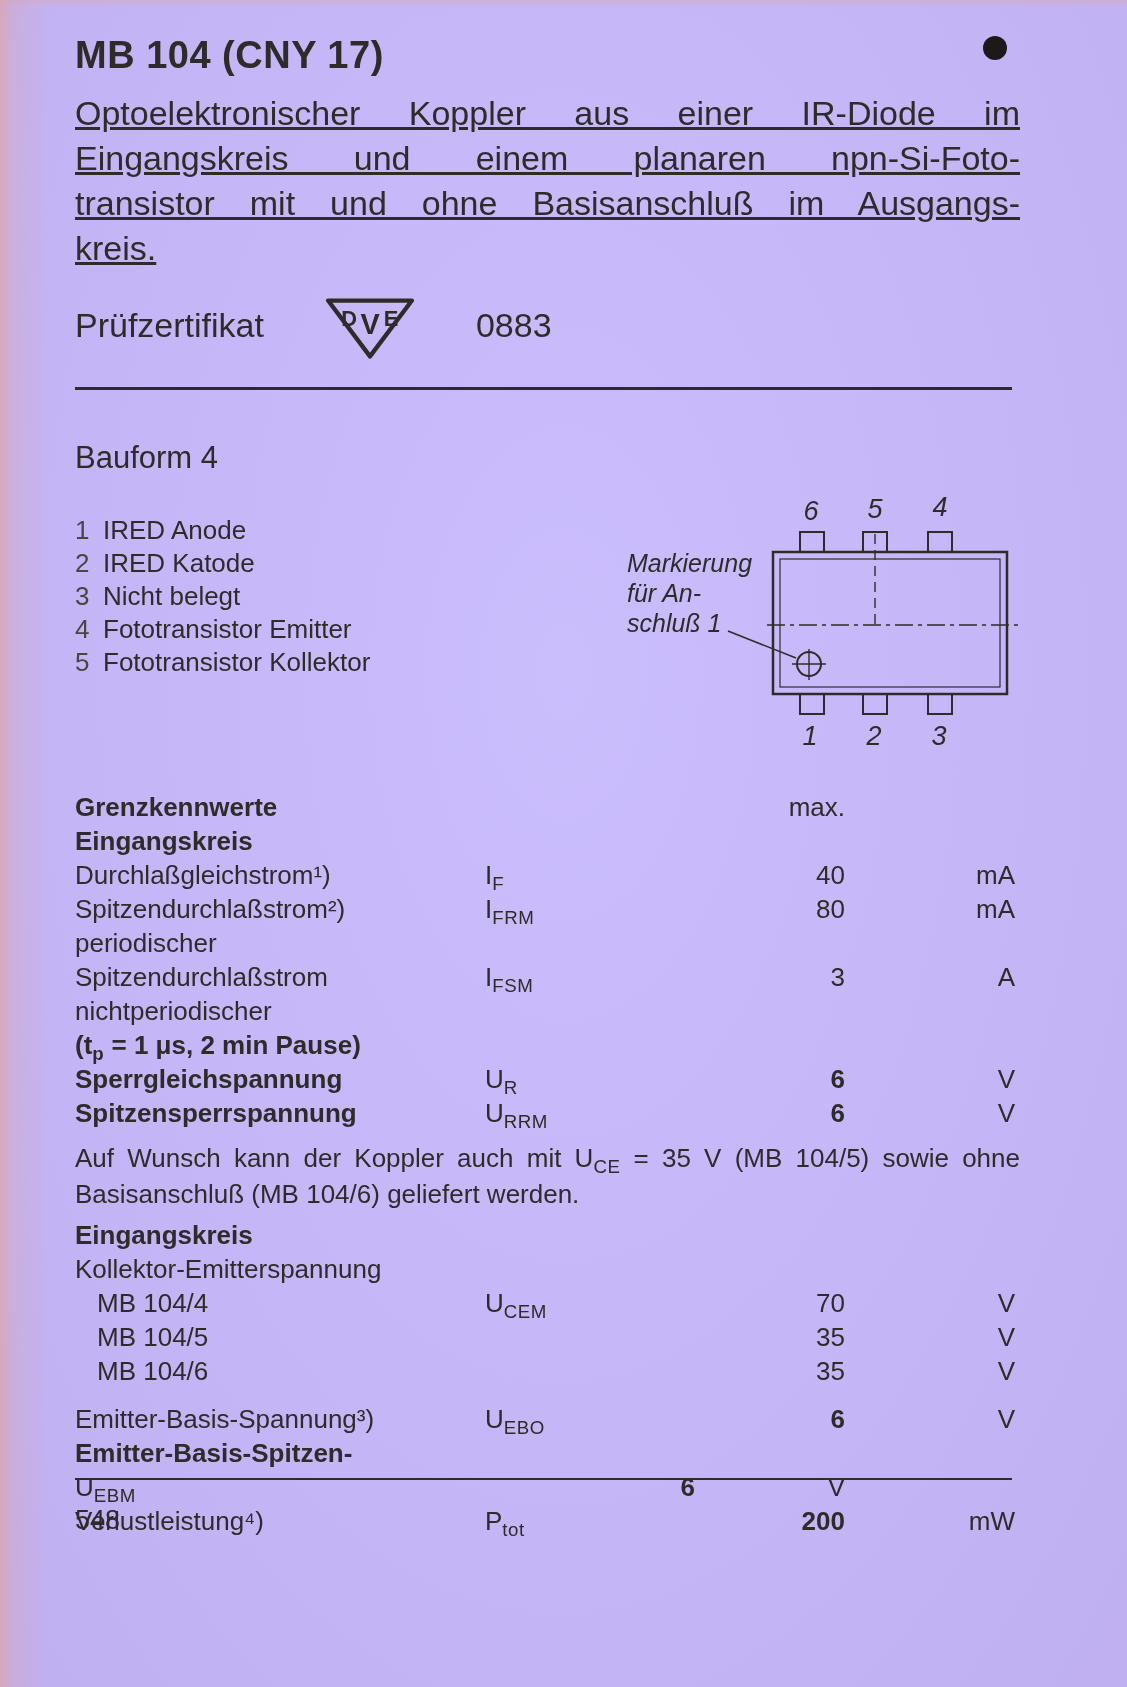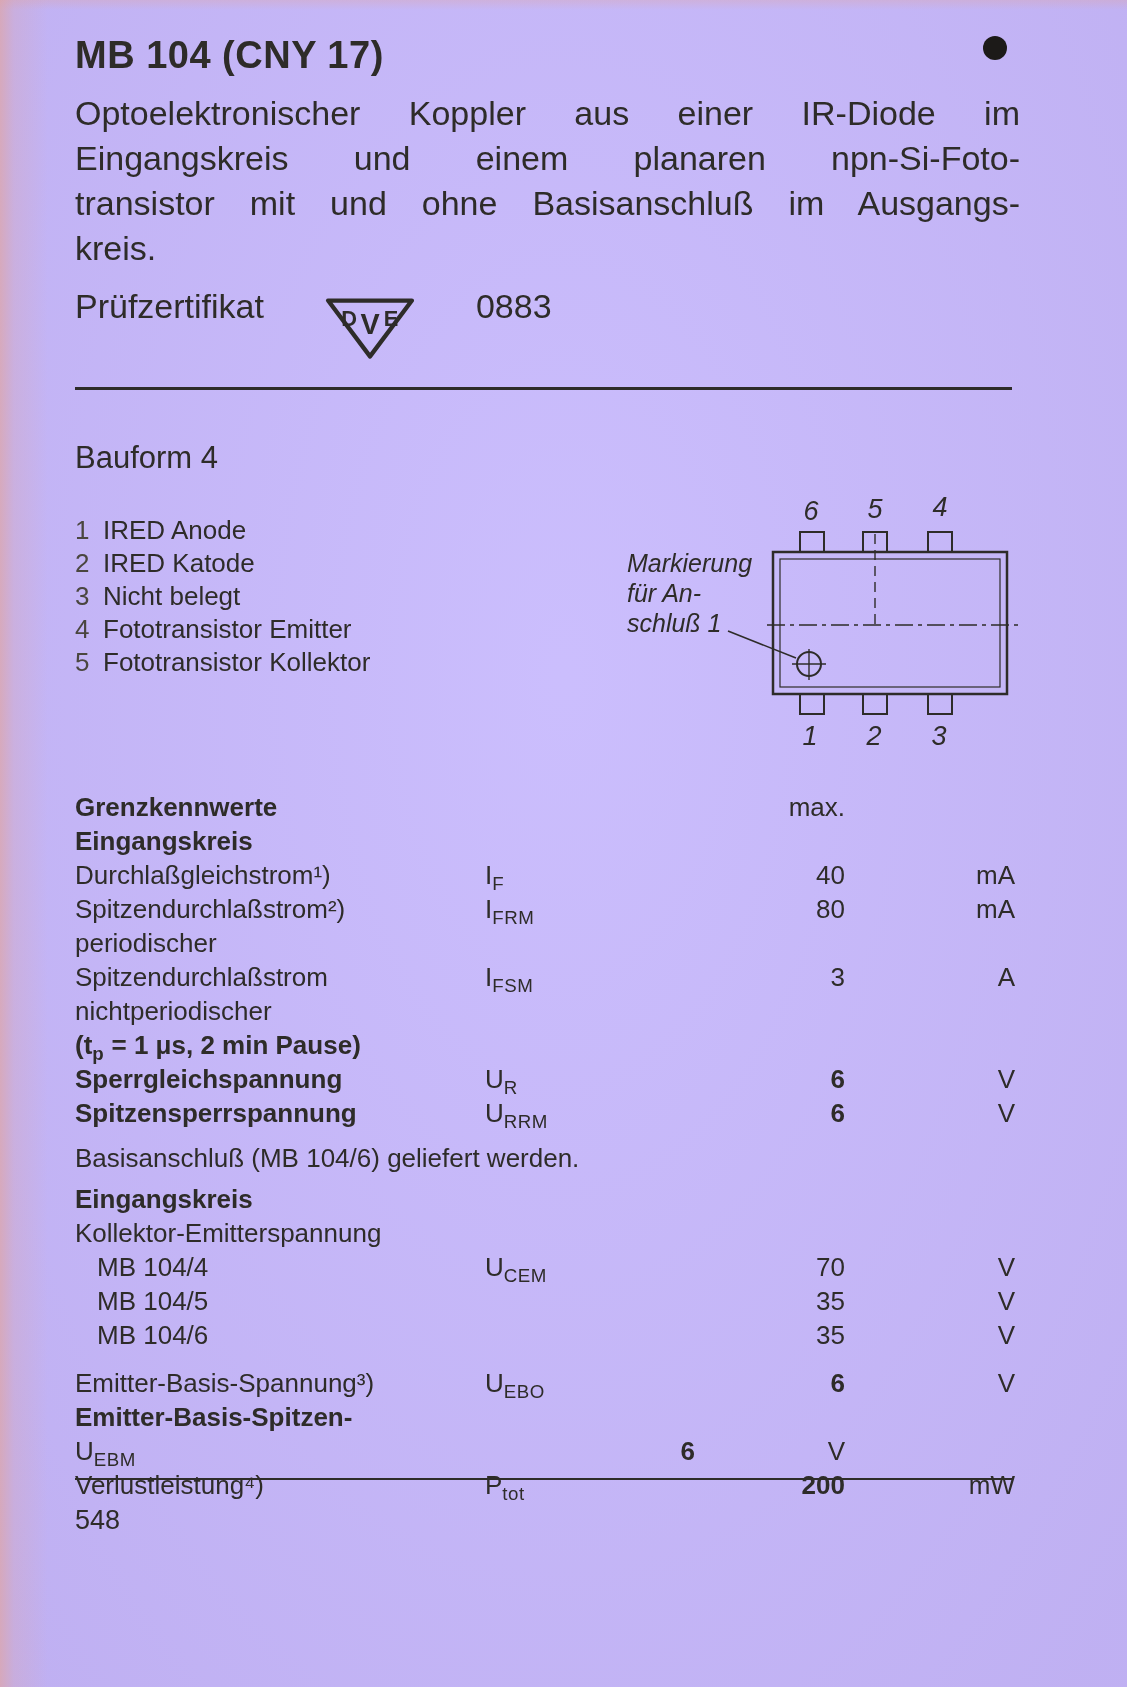--- a/index.html
+++ b/index.html
@@ -19,24 +19,24 @@
   }
 
   .content { position:absolute; left:75px; top:0; width:945px; }
 
   .reg-dot { position:absolute; left:983px; top:36px; width:24px; height:24px;
     border-radius:50%; background:#1c1a18; }
 
   h1.doc-title { margin-top:34px; font-size:38px; font-weight:700; letter-spacing:0.5px; }
 
   .intro { margin-top:14px; font-size:34px; line-height:45px; }
-  .intro .line { text-align:justify; }
+  .intro .line { text-align:justify;text-decoration:underline; }
   .intro .line.just { text-align-last:justify; }
 
-  .cert-row { margin-top:16px; display:flex; font-size:34px; }
+  .cert-row { margin-top:16px; display:flex; align-items:center; font-size:34px; }
   .cert-label { }
   .vde-logo { margin-left:58px; width:96px; height:76px; }
   .cert-number { margin-left:58px; }
 
   .hr1 { margin-top:24px; height:3px; background:#2e2c29; width:937px; }
   .hr2 { position:absolute; left:75px; top:1478px; height:2px; background:#2e2c29; width:937px; }
   .page-number { position:absolute; left:75px; top:1505px; font-size:27px; }
 
   .bauform-heading { margin-top:50px; font-size:31px; }
 
@@ -193,20 +193,21 @@
         <span class="cell unit">V</span>
       </div>
       <div class="trow">
         <span class="cell name b">Spitzensperrspannung</span>
         <span class="cell sym"><span>U</span><sub>RRM</sub></span>
         <span class="cell val b">6</span>
         <span class="cell unit">V</span>
       </div>
 
       <div class="note">
+        <div class="nline1"><span>Auf Wunsch kann der Koppler auch mit U</span><sub>CE</sub><span> = 35 V (MB 104/5) sowie ohne</span></div>
         <div class="nline2">Basisanschluß (MB 104/6) geliefert werden.</div>
       </div>
 
       <div class="sec-head">Eingangskreis</div>
 
       <div class="trow">
         <span class="cell name">Kollektor-Emitterspannung</span>
       </div>
 
       <div class="trow">

